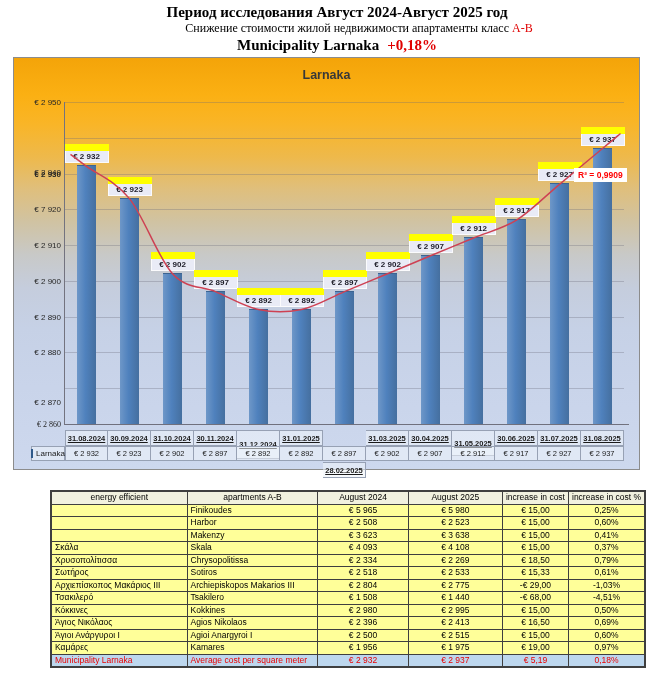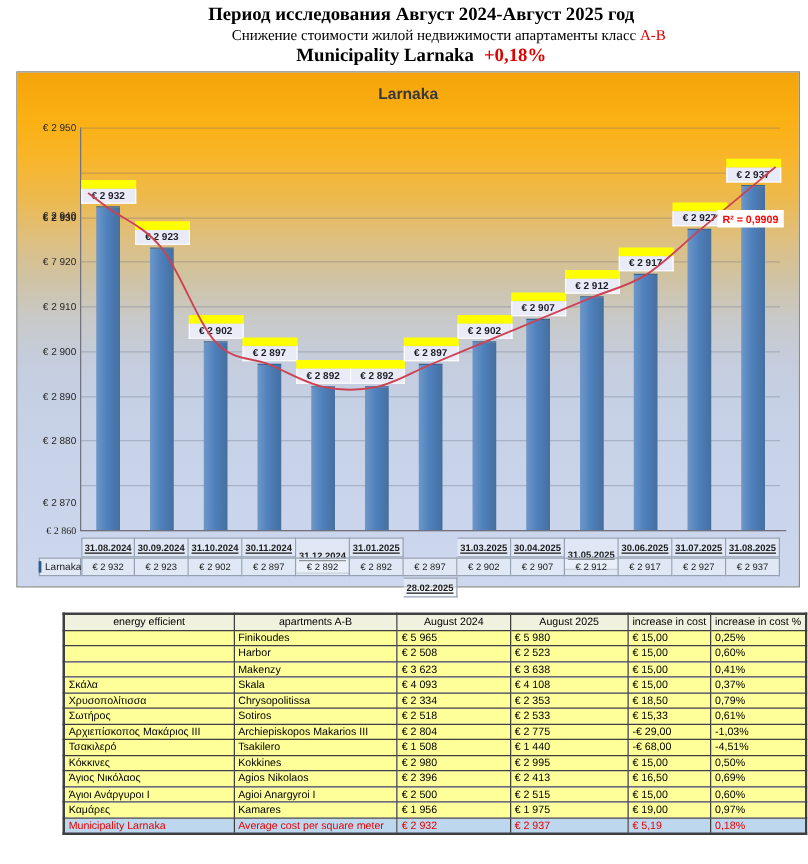--- a/index.html
+++ b/index.html
@@ -51,21 +51,21 @@
     display:flex;align-items:center;justify-content:center;gap:3px;font-size:8px;}
   .legend-swatch{width:7px;height:7px;background:#4f81bd;border:1px solid #2f5a8a;display:inline-block;}
   
   .main-table{position:absolute;left:10px;top:490px;border-collapse:collapse;
     font-size:8.5px;color:#000;table-layout:fixed;margin-left:40px;}
   .main-table td{border:1px solid #3f3f3f;height:11.5px;padding:0 3px;line-height:11px;
     overflow:hidden;white-space:nowrap;}
   .main-table tr.hdr td{background:#f1f1df;text-align:center;}
   .main-table tr.data td{background:#ffff99;}
   .main-table tr.total td{background:#bdd7ee;color:#e80000;}
-  .main-table td.num{}
+  .main-table td.num{text-align:center;}
   .main-table{border:2px solid #3f3f3f;}
 </style>
 </head>
 <body>
 
 <div class="titles">
   <div class="t1">Период исследования Август 2024-Август 2025 год</div>
   <div class="t2"><span>Снижение стоимости жилой недвижимости апартаменты класс </span><span class="red">А-В</span></div>
   <div class="t3"><span>Municipality Larnaka</span><span class="red">+0,18%</span></div>
 </div>
@@ -253,21 +253,21 @@
         <td>Skala</td>
         <td class="num">€ 4 093</td>
         <td class="num">€ 4 108</td>
         <td class="num">€ 15,00</td>
         <td class="num">0,37%</td>
       </tr>
       <tr class="data">
         <td>Χρυσοπολίτισσα</td>
         <td>Chrysopolitissa</td>
         <td class="num">€ 2 334</td>
-        <td class="num">€ 2 353</td>
+        <td class="num">€ 2 269</td>
         <td class="num">€ 18,50</td>
         <td class="num">0,79%</td>
       </tr>
       <tr class="data">
         <td>Σωτήρος</td>
         <td>Sotiros</td>
         <td class="num">€ 2 518</td>
         <td class="num">€ 2 533</td>
         <td class="num">€ 15,33</td>
         <td class="num">0,61%</td>

